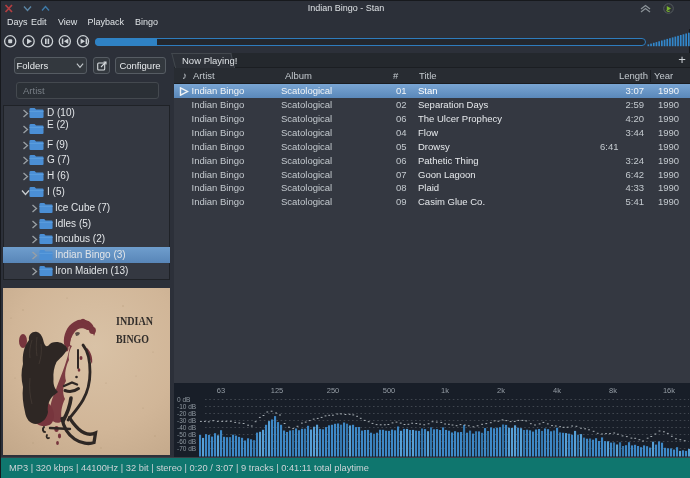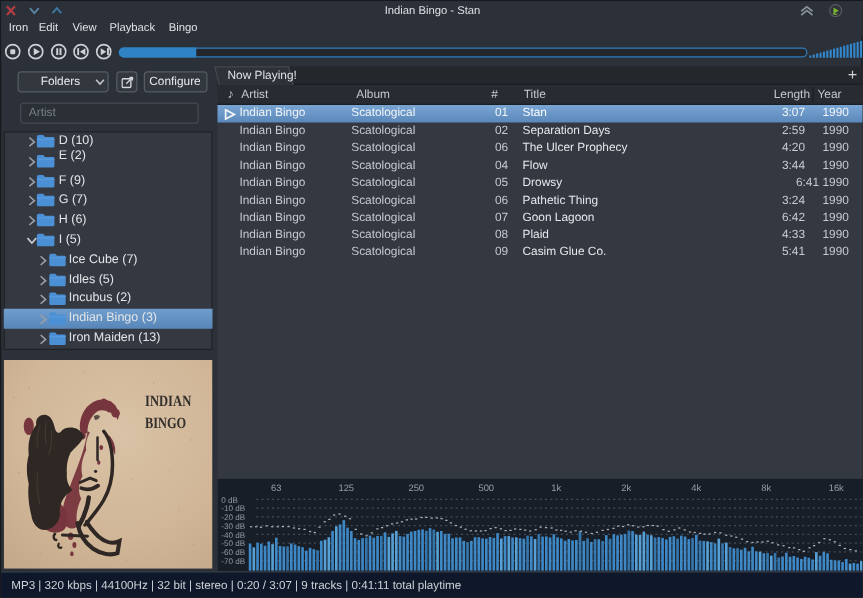--- a/index.html
+++ b/index.html
@@ -21,21 +21,21 @@
 <svg class="abs" style="left:638px;top:3px" width="13" height="9" viewBox="0 0 13 9">
       <path d="M2 5 L6.5 1.5 L11 5 M2 8 L6.5 4.5 L11 8" fill="none" stroke="#8b9298" stroke-width="1.3"></path>
     </svg>
 <svg class="abs" style="left:662px;top:2px" width="11" height="11" viewBox="0 0 11 11">
       <circle cx="5.5" cy="5.5" r="4.8" fill="#2f3338" stroke="#555b61" stroke-width="1"></circle>
       <path d="M3.8 3 L8 5.5 L3.8 8 Z" fill="#7ab531"></path>
       <path d="M3.4 7.6 a3 3 0 0 0 3.4 0.6" stroke="#7ab531" stroke-width="1" fill="none"></path>
     </svg>
 
 <div class="abs" style="left:0;top:14px;width:690px;height:14px;background:#2c3039;font-size:9px;color:#dfe3e6;line-height:14px">
-<span class="abs" style="left:6px">Iron</span>
+<span class="abs" style="left:6px">Days</span>
 <span class="abs" style="left:30px">Edit</span>
 <span class="abs" style="left:57px">View</span>
 <span class="abs" style="left:86.5px">Playback</span>
 <span class="abs" style="left:134px">Bingo</span>
 </div>
 
 <svg width="92" height="24" viewBox="0 0 92 24" style="position:absolute;left:0px;top:28px">
 <g transform="translate(0,-28)">
 <circle cx="9.2" cy="40.3" r="5.6" fill="none" stroke="#cdd2d6" stroke-width="1.3"></circle>
         <circle cx="27.6" cy="40.3" r="5.6" fill="none" stroke="#cdd2d6" stroke-width="1.3"></circle>
@@ -66,21 +66,21 @@
       <rect x="668.1" y="37.2" width="1.7" height="8.0" fill="#3287cb"></rect>
       <rect x="670.8" y="36.4" width="1.7" height="8.8" fill="#3287cb"></rect>
       <rect x="673.5" y="35.6" width="1.7" height="9.6" fill="#3287cb"></rect>
       <rect x="676.2" y="34.8" width="1.7" height="10.4" fill="#3287cb"></rect>
       <rect x="678.9" y="34.0" width="1.7" height="11.2" fill="#3287cb"></rect>
       <rect x="681.6" y="33.3" width="1.7" height="11.9" fill="#3287cb"></rect>
       <rect x="684.3" y="32.5" width="1.7" height="12.7" fill="#3287cb"></rect>
       <rect x="687.0" y="31.7" width="1.7" height="13.5" fill="#3287cb"></rect>
     </svg>
 
-<div class="abs" style="left:12.5px;top:56px;width:73px;height:17px;background:#33383e;border:1px solid #565c63;border-radius:3px;font-size:9.5px;color:#e8ebed;line-height:15px;padding-left:18px">Folders</div>
+<div class="abs" style="left:12.5px;top:56px;width:73px;height:17px;background:#33383e;border:1px solid #565c63;border-radius:3px;font-size:9.5px;color:#e8ebed;line-height:15px;padding-left:2px">Folders</div>
 <svg class="abs" style="left:74.5px;top:61px" width="8" height="7" viewBox="0 0 9 7">
       <path d="M1 1.5 L4.5 5.5 L8 1.5" fill="none" stroke="#c4c9cd" stroke-width="1.3"></path>
     </svg>
 <div class="abs" style="left:92px;top:56px;width:16.5px;height:17px;background:#33383e;border:1px solid #565c63;border-radius:3px"></div>
 <svg class="abs" style="left:95.5px;top:59.5px" width="10" height="10" viewBox="0 0 10 10">
       <rect x="0.7" y="2" width="7" height="7" rx="1" fill="none" stroke="#d6dadd" stroke-width="1.1"></rect>
       <path d="M4 6 L8.8 1.2 M6.6 1 L9 1 L9 3.4" stroke="#d6dadd" stroke-width="1.1" fill="none"></path>
     </svg>
 <div class="abs" style="left:113.5px;top:56px;width:51px;height:17px;background:#33383e;border:1px solid #565c63;border-radius:3px;font-size:9.5px;color:#e8ebed;line-height:15px;text-align:center">Configure</div>
 <div class="abs" style="left:15px;top:81px;width:143px;height:17px;background:#2b3036;border:1px solid #44494f;border-radius:3px;font-size:9.5px;color:#787f86;line-height:15px;padding-left:6px">Artist</div>
@@ -293,21 +293,21 @@
 <span style="position:absolute;left:222px;color:#c4cacf">04</span>
 <span style="position:absolute;left:244px;color:#e6e9ec">Flow</span>
 <span style="position:absolute;left:422px;width:48px;text-align:right;color:#c4cacf">3:44</span>
 <span style="position:absolute;left:484px;color:#c4cacf">1990</span>
 </div>
     <div style="position:absolute;left:173px;top:138.88000000000002px;width:517px;height:13.87px;font-size:9.5px;line-height:13.2px">
 <span style="position:absolute;left:17.5px;color:#c4cacf">Indian Bingo</span>
 <span style="position:absolute;left:107px;color:#c4cacf">Scatological</span>
 <span style="position:absolute;left:222px;color:#c4cacf">05</span>
 <span style="position:absolute;left:244px;color:#e6e9ec">Drowsy</span>
-<span style="position:absolute;left:448px;width:48px;text-align:center;color:#c4cacf">6:41</span>
+<span style="position:absolute;left:426px;width:48px;text-align:left;color:#c4cacf">6:41</span>
 <span style="position:absolute;left:484px;color:#c4cacf">1990</span>
 </div>
     <div style="position:absolute;left:173px;top:152.75000000000003px;width:517px;height:13.87px;font-size:9.5px;line-height:13.2px">
 <span style="position:absolute;left:17.5px;color:#c4cacf">Indian Bingo</span>
 <span style="position:absolute;left:107px;color:#c4cacf">Scatological</span>
 <span style="position:absolute;left:222px;color:#c4cacf">06</span>
 <span style="position:absolute;left:244px;color:#e6e9ec">Pathetic Thing</span>
 <span style="position:absolute;left:422px;width:48px;text-align:right;color:#c4cacf">3:24</span>
 <span style="position:absolute;left:484px;color:#c4cacf">1990</span>
 </div>
@@ -641,14 +641,14 @@
       <rect x="653.5" y="432.5" width="1.8" height="1" fill="#cdd4d8" opacity="0.8"></rect>
       <rect x="657.6" y="429.5" width="1.8" height="1" fill="#cdd4d8" opacity="0.8"></rect>
       <rect x="662.0" y="430.3" width="1.8" height="1" fill="#cdd4d8" opacity="0.8"></rect>
       <rect x="665.9" y="431.9" width="1.8" height="1" fill="#cdd4d8" opacity="0.8"></rect>
       <rect x="669.9" y="434.8" width="1.8" height="1" fill="#cdd4d8" opacity="0.8"></rect>
       <rect x="674.0" y="437.3" width="1.8" height="1" fill="#cdd4d8" opacity="0.8"></rect>
       <rect x="678.4" y="438.2" width="1.8" height="1" fill="#cdd4d8" opacity="0.8"></rect>
       <rect x="682.8" y="439.2" width="1.8" height="1" fill="#cdd4d8" opacity="0.8"></rect>
 </svg>
 
-<div class="abs" style="left:0;top:456px;width:690px;height:22px;background:#0f172a;border-top:1px solid #3a4046;font-size:9.3px;color:#ced3d7;line-height:20px"><span style="margin-left:8px">MP3 | 320 kbps | 44100Hz | 32 bit | stereo | 0:20 / 3:07 | 9 tracks | 0:41:11 total playtime</span></div>
+<div class="abs" style="left:0;top:456px;width:690px;height:22px;background:#0f766e;border-top:1px solid #3a4046;font-size:9.3px;color:#ced3d7;line-height:20px"><span style="margin-left:8px">MP3 | 320 kbps | 44100Hz | 32 bit | stereo | 0:20 / 3:07 | 9 tracks | 0:41:11 total playtime</span></div>
 
 </div>
 </body></html>

